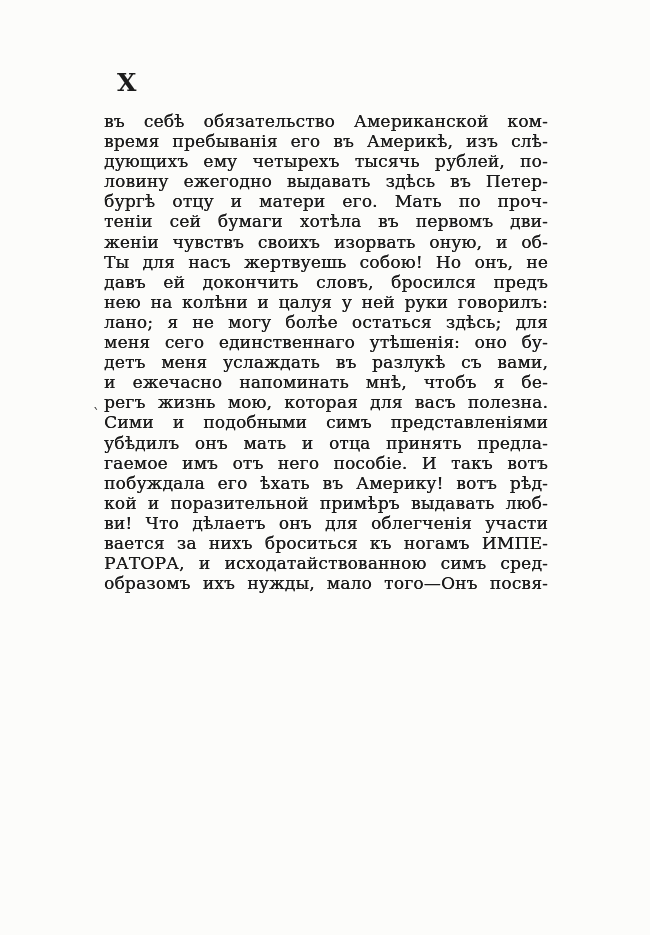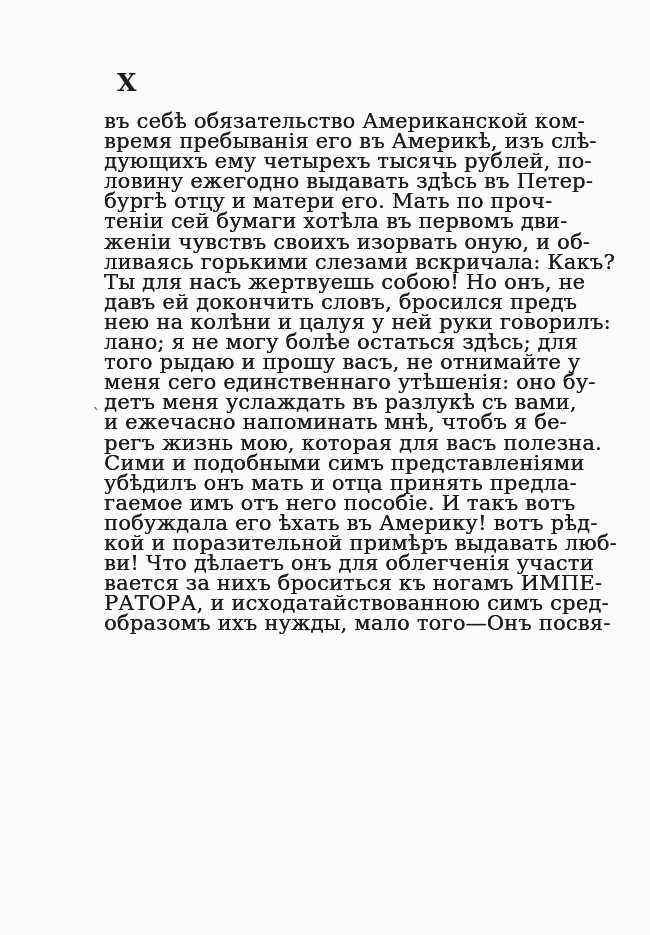--- a/index.html
+++ b/index.html
@@ -31,21 +31,21 @@
     font-weight: 700;
     color: var(--ink);
     letter-spacing: 1px;
   }
   .textblock {
     position: absolute;
     left: 104px;
     top: 111px;
     width: 444px;
     color: var(--ink);
-    font-size: 21px;
+    font-size: 17px;
     line-height: 20.1px;
     letter-spacing: 0.2px;
     text-shadow: 0.25px 0 0 currentColor; 
   }
   .line {
     white-space: nowrap;      
     text-align: justify;
     text-align-last: justify; 
     text-justify: inter-word;
     width: 100%;
@@ -70,26 +70,24 @@
   <div class="margin-mark">ˋ</div>
 
   <div class="textblock">
     <div class="line">въ себѣ обязательство Американской ком-</div>
     <div class="line">время пребыванія его въ Америкѣ, изъ слѣ-</div>
     <div class="line">дующихъ ему четырехъ тысячь рублей, по-</div>
     <div class="line">ловину ежегодно выдавать здѣсь въ Петер-</div>
     <div class="line">бургѣ отцу и матери его. Мать по проч-</div>
     <div class="line">теніи сей бумаги хотѣла въ первомъ дви-</div>
     <div class="line">женіи чувствъ своихъ изорвать оную, и об-</div>
-    <div class="line">ливаясь горькими слезами вскричала: Какъ?</div>
     <div class="line">Ты для насъ жертвуешь собою! Но онъ, не</div>
     <div class="line">давъ ей докончить словъ, бросился предъ</div>
     <div class="line">нею на колѣни и цалуя у ней руки говорилъ:</div>
     <div class="line">лано; я не могу болѣе остаться здѣсь; для</div>
-    <div class="line">того рыдаю и прошу васъ, не отнимайте у</div>
     <div class="line">меня сего единственнаго утѣшенія: оно бу-</div>
     <div class="line">детъ меня услаждать въ разлукѣ съ вами,</div>
     <div class="line">и ежечасно напоминать мнѣ, чтобъ я бе-</div>
     <div class="line">регъ жизнь мою, которая для васъ полезна.</div>
     <div class="line">Сими и подобными симъ представленіями</div>
     <div class="line">убѣдилъ онъ мать и отца принять предла-</div>
     <div class="line">гаемое имъ отъ него пособіе. И такъ вотъ</div>
     <div class="line">побуждала его ѣхать въ Америку! вотъ рѣд-</div>
     <div class="line">кой и поразительной примѣръ выдавать люб-</div>
     <div class="line">ви! Что дѣлаетъ онъ для облегченія участи</div>

